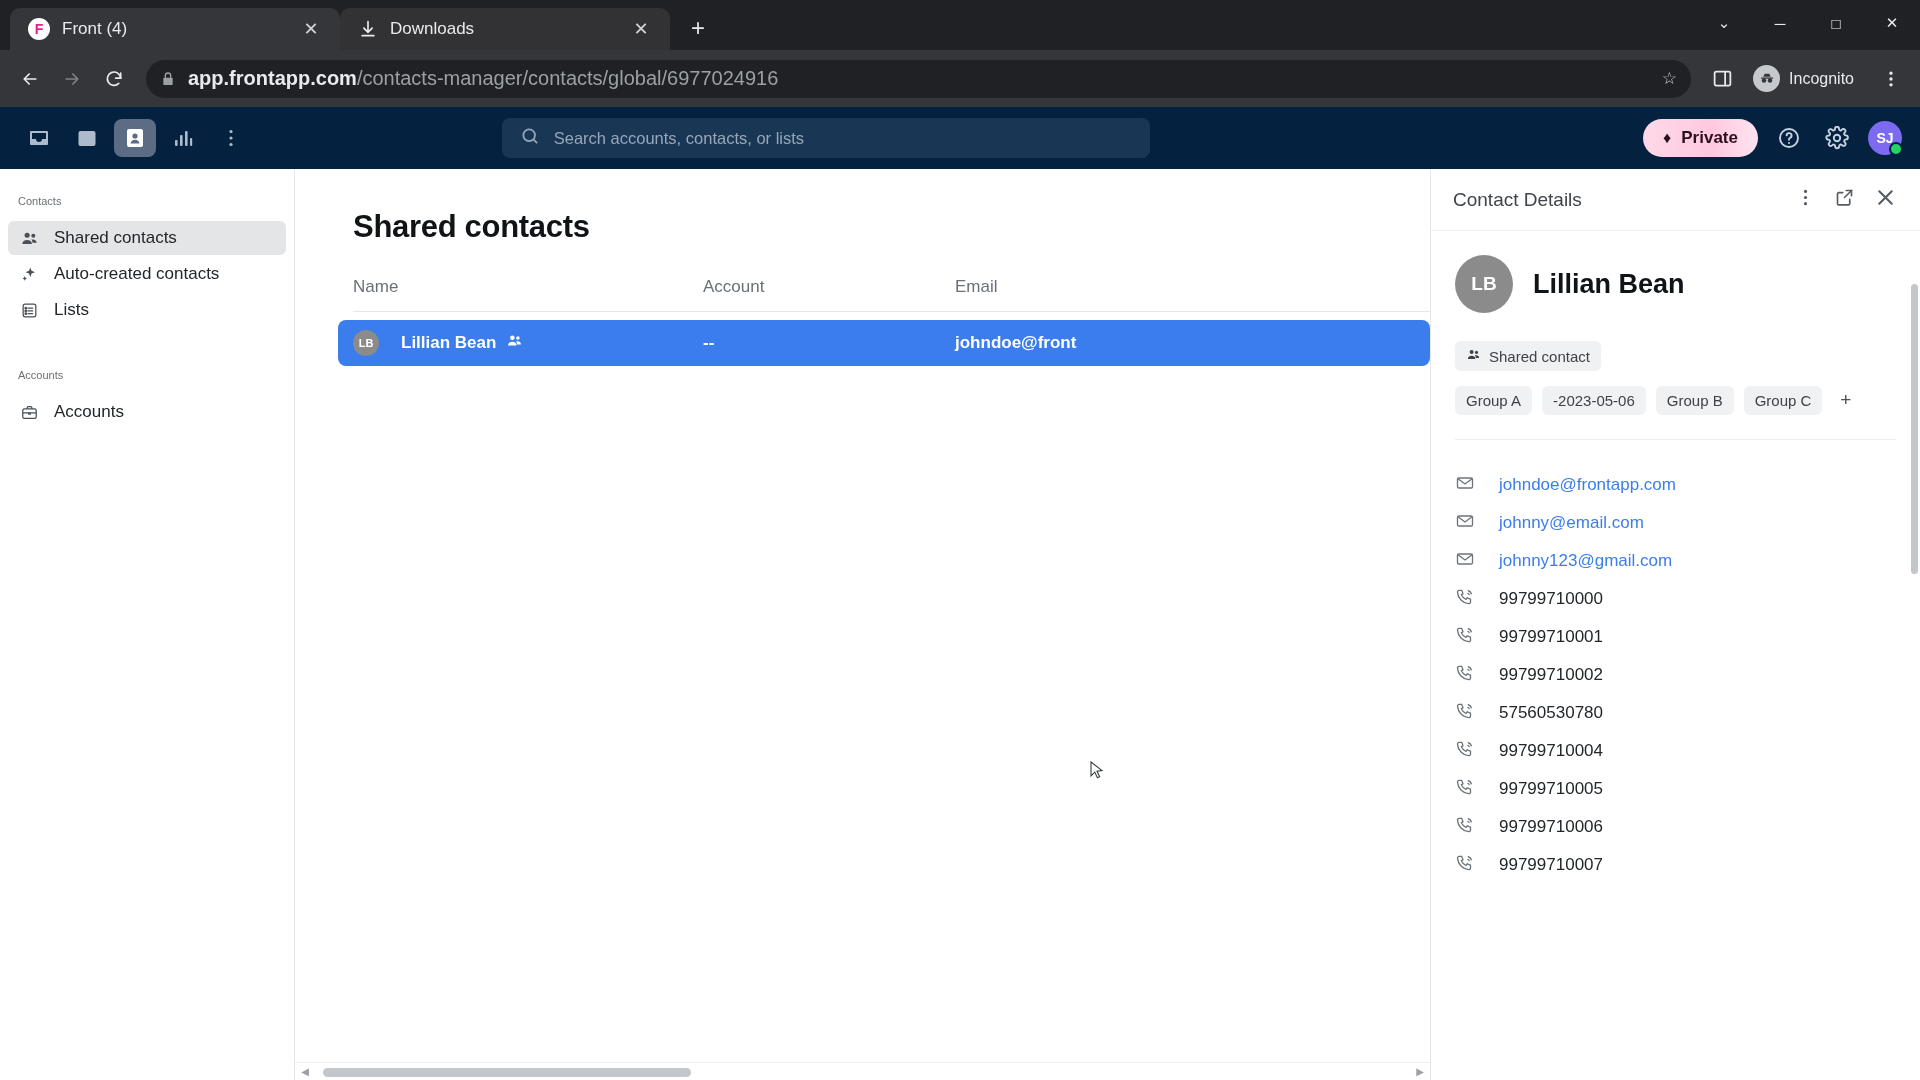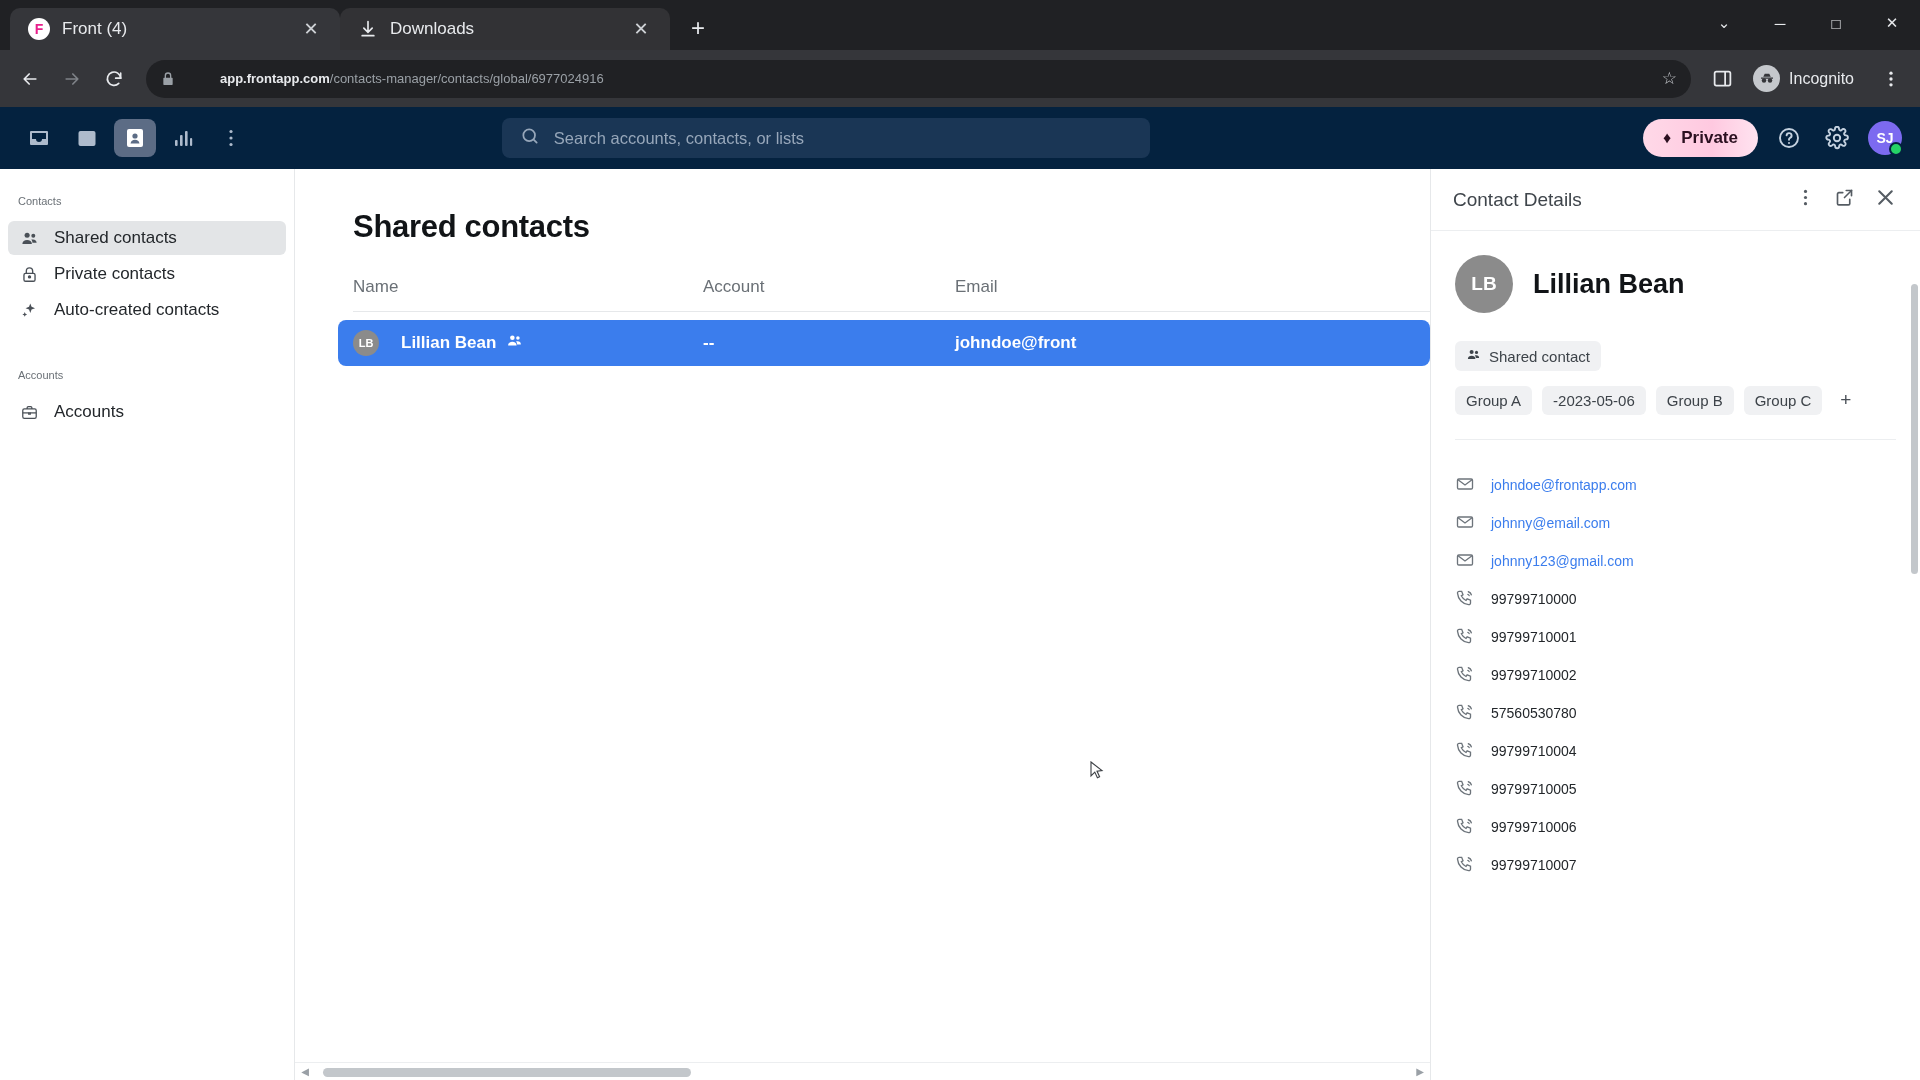--- a/index.html
+++ b/index.html
@@ -43,21 +43,21 @@
     gap: 6px; padding: 0 12px; flex: 0 0 57px;
   }
   .navbtn { width: 36px; height: 36px; display: flex; align-items: center; justify-content: center;
     color: #e8eaed; border-radius: 50%; }
   .navbtn svg { width: 20px; height: 20px; }
   .omnibox {
     flex: 1; height: 38px; background: #202124; border-radius: 19px;
     display: flex; align-items: center; padding: 0 14px; gap: 12px; margin: 0 8px;
   }
   .omnibox .lock { width: 16px; height: 16px; color: #9aa0a6; flex: 0 0 16px; }
-  .url { font-size: 13px; color: #9aa0a6; white-space: nowrap; overflow: hidden; margin-left: 32px; }
+  .url { font-size: 20px; color: #9aa0a6; white-space: nowrap; overflow: hidden; }
   .url b { color: #e8eaed; font-weight: 600; }
   .star { margin-left: auto; color: #c7cace; font-size: 17px; padding-left: 10px; }
   .tbicon { width: 34px; height: 34px; display: flex; align-items: center; justify-content: center;
     color: #e8eaed; }
   .incognito-pill {
     height: 36px; display: flex; align-items: center; gap: 9px; padding: 0 14px 0 8px;
     border-radius: 18px; color: #e8eaed; font-size: 16px;
   }
   .incog-av { width: 27px; height: 27px; border-radius: 50%; background: #c5c8cc;
     display: flex; align-items: center; justify-content: center; }
@@ -163,21 +163,21 @@
   .det-divider { height: 1px; background: #eceef0; margin: 22px 0 0 0; }
 
   .about-row { display: flex; align-items: center; padding: 22px 24px 0 24px; }
   .about-title { font-size: 21px; font-weight: 800; color: #1c2024; display: flex;
     align-items: center; gap: 11px; }
   .caret { width: 0; height: 0; border-left: 6px solid transparent; border-right: 6px solid transparent;
     border-bottom: 7px solid #6d747b; }
   .add-link { margin-left: auto; color: #3b7ded; font-size: 17px; font-weight: 600; }
 
   .fields { padding: 26px 24px 10px 24px; overflow: hidden; flex: 1; }
-  .field { display: flex; align-items: center; gap: 16px; height: 38px; font-size: 14px; }
+  .field { display: flex; align-items: center; gap: 24px; height: 38px; font-size: 17px; }
   .field svg { width: 20px; height: 20px; flex: 0 0 20px; color: #6d747b; }
   .field.link span { color: #3b7ded; }
   .field span { color: #22262a; }
 
   .vscroll { position: absolute; right: 2px; top: 115px; width: 7px; height: 290px;
     background: #c3c7cb; border-radius: 4px; }
 
   .cursor { position: absolute; left: 795px; top: 592px; width: 14px; height: 20px; z-index: 50; }
 </style>
 </head>
@@ -341,41 +341,43 @@
             <svg viewBox="0 0 24 24" fill="currentColor">
                 <circle cx="9" cy="8" r="3.2"></circle>
                 <path d="M3 19c0-3.3 2.7-5.2 6-5.2s6 1.9 6 5.2z"></path>
                 <circle cx="16.8" cy="8.6" r="2.5"></circle>
                 <path d="M16.4 13.2c2.8 0 4.6 1.7 4.6 4.3h-5.3c0-1.7-.6-3.2-1.6-4.1.7-.2 1.4-.2 2.3-.2z"></path>
               </svg>
           </span>
           <span>Shared contacts</span>
         </div>
 
-        <div class="sb-item">
-          <span class="sb-ic">
-            <svg viewBox="0 0 24 24" fill="none" stroke="currentColor" stroke-width="1.7">
-                <rect x="5" y="10.5" width="14" height="10" rx="2"></rect>
-                <path d="M8 10.5V7.6a4 4 0 0 1 8 0v2.9"></path>
-                <circle cx="12" cy="15" r="1.3" fill="currentColor"></circle>
-              </svg>
-          </span>
-          <span>Private contacts</span>
-        </div>
 
         <div class="sb-item">
           <span class="sb-ic">
             <svg viewBox="0 0 24 24" fill="currentColor">
                 <path d="M13 3l1.6 4.4L19 9l-4.4 1.6L13 15l-1.6-4.4L7 9l4.4-1.6z"></path>
                 <path d="M6 14l.9 2.1L9 17l-2.1.9L6 20l-.9-2.1L3 17l2.1-.9z"></path>
               </svg>
           </span>
           <span>Auto-created contacts</span>
         </div>
 
+        <div class="sb-item">
+          <span class="sb-ic">
+            <svg viewBox="0 0 24 24" fill="none" stroke="currentColor" stroke-width="1.6">
+                <rect x="4" y="4" width="16" height="16" rx="2.5"></rect>
+                <path d="M10 9h6M10 12.5h6M10 16h6" stroke-linecap="round"></path>
+                <circle cx="7.3" cy="9" r=".9" fill="currentColor"></circle>
+                <circle cx="7.3" cy="12.5" r=".9" fill="currentColor"></circle>
+                <circle cx="7.3" cy="16" r=".9" fill="currentColor"></circle>
+              </svg>
+          </span>
+          <span>Lists</span>
+        </div>
 
         <div class="sb-head second">Accounts</div>
 
         <div class="sb-item">
           <span class="sb-ic">
             <svg viewBox="0 0 24 24" fill="none" stroke="currentColor" stroke-width="1.6">
                 <rect x="3.5" y="7.5" width="17" height="12" rx="2"></rect>
                 <path d="M9 7.5V6a1.5 1.5 0 0 1 1.5-1.5h3A1.5 1.5 0 0 1 15 6v1.5"></path>
                 <path d="M3.5 12.5h17"></path>
                 <path d="M11 12v2h2v-2"></path>

